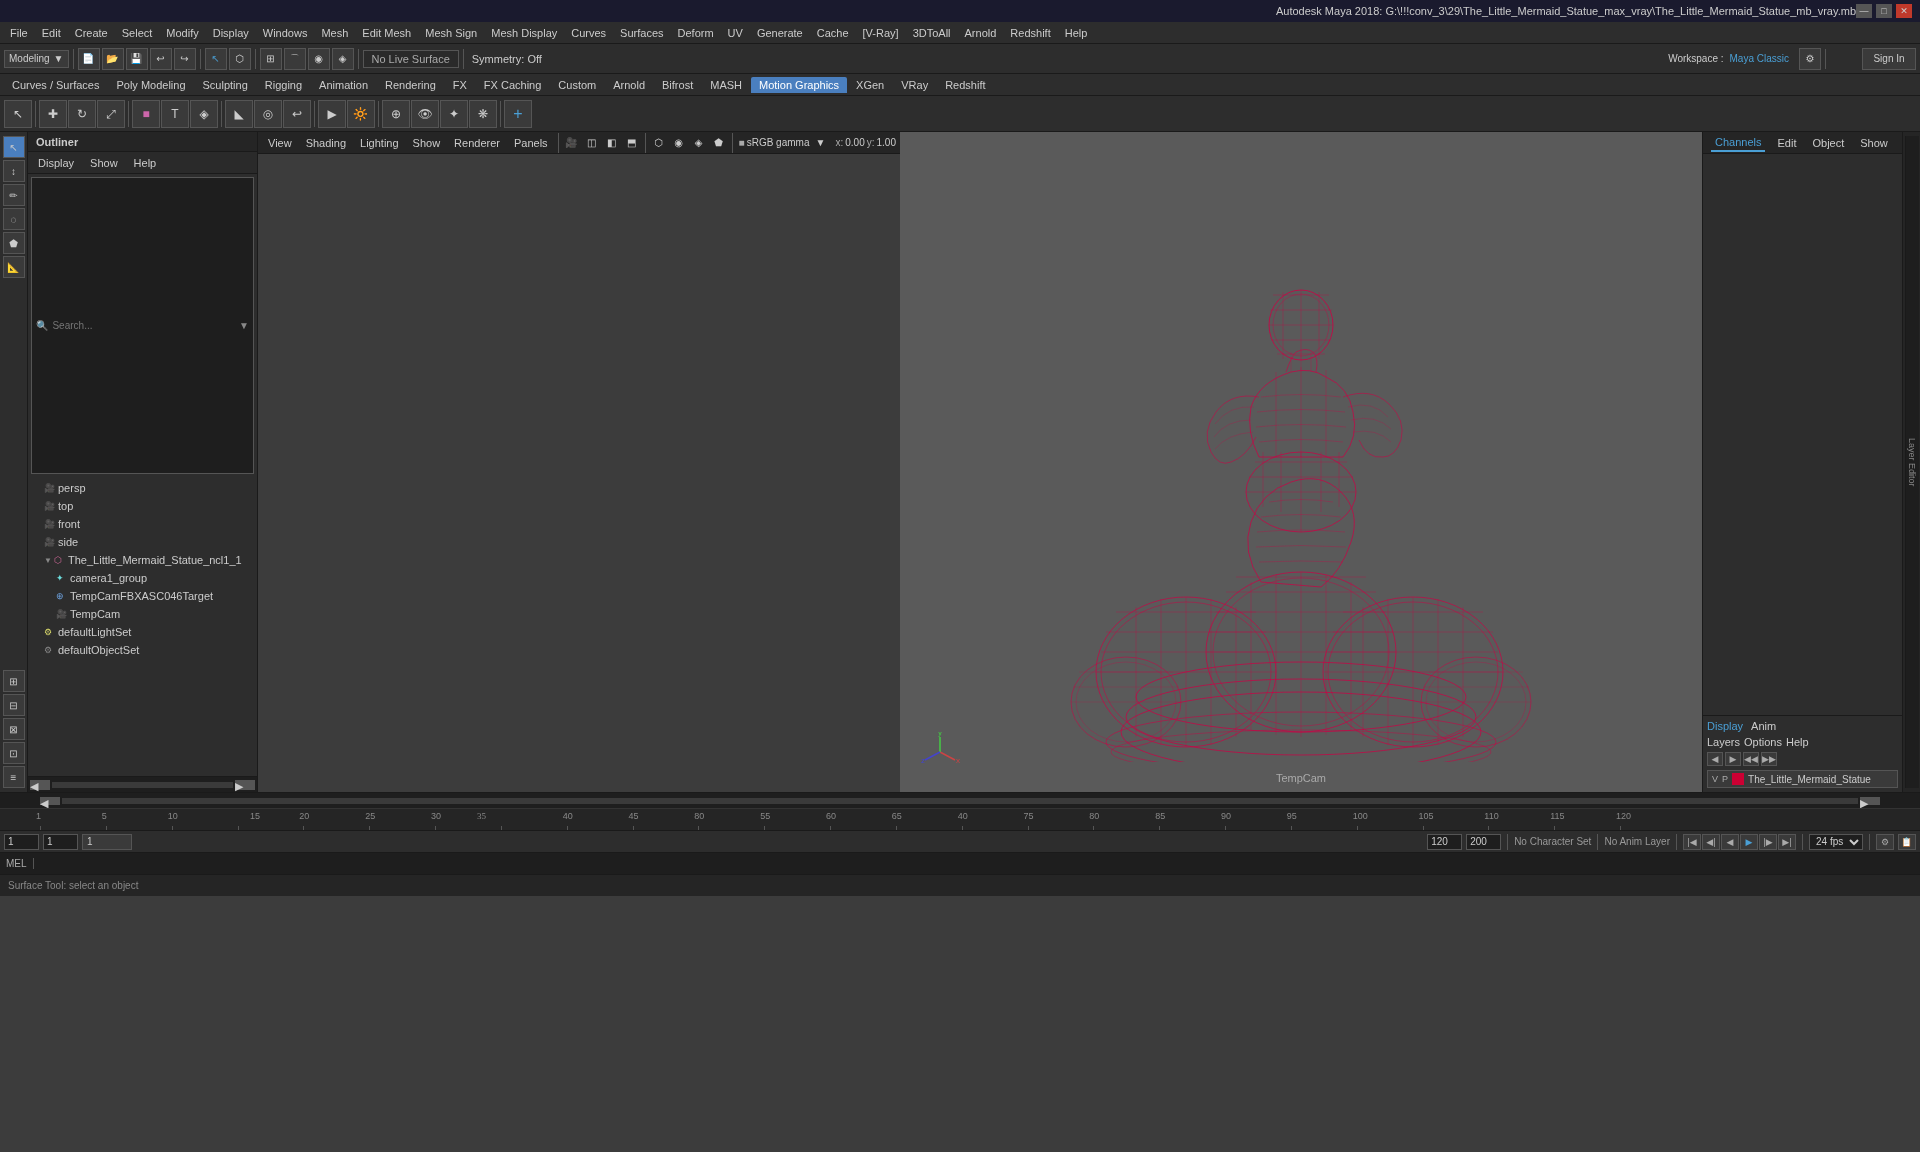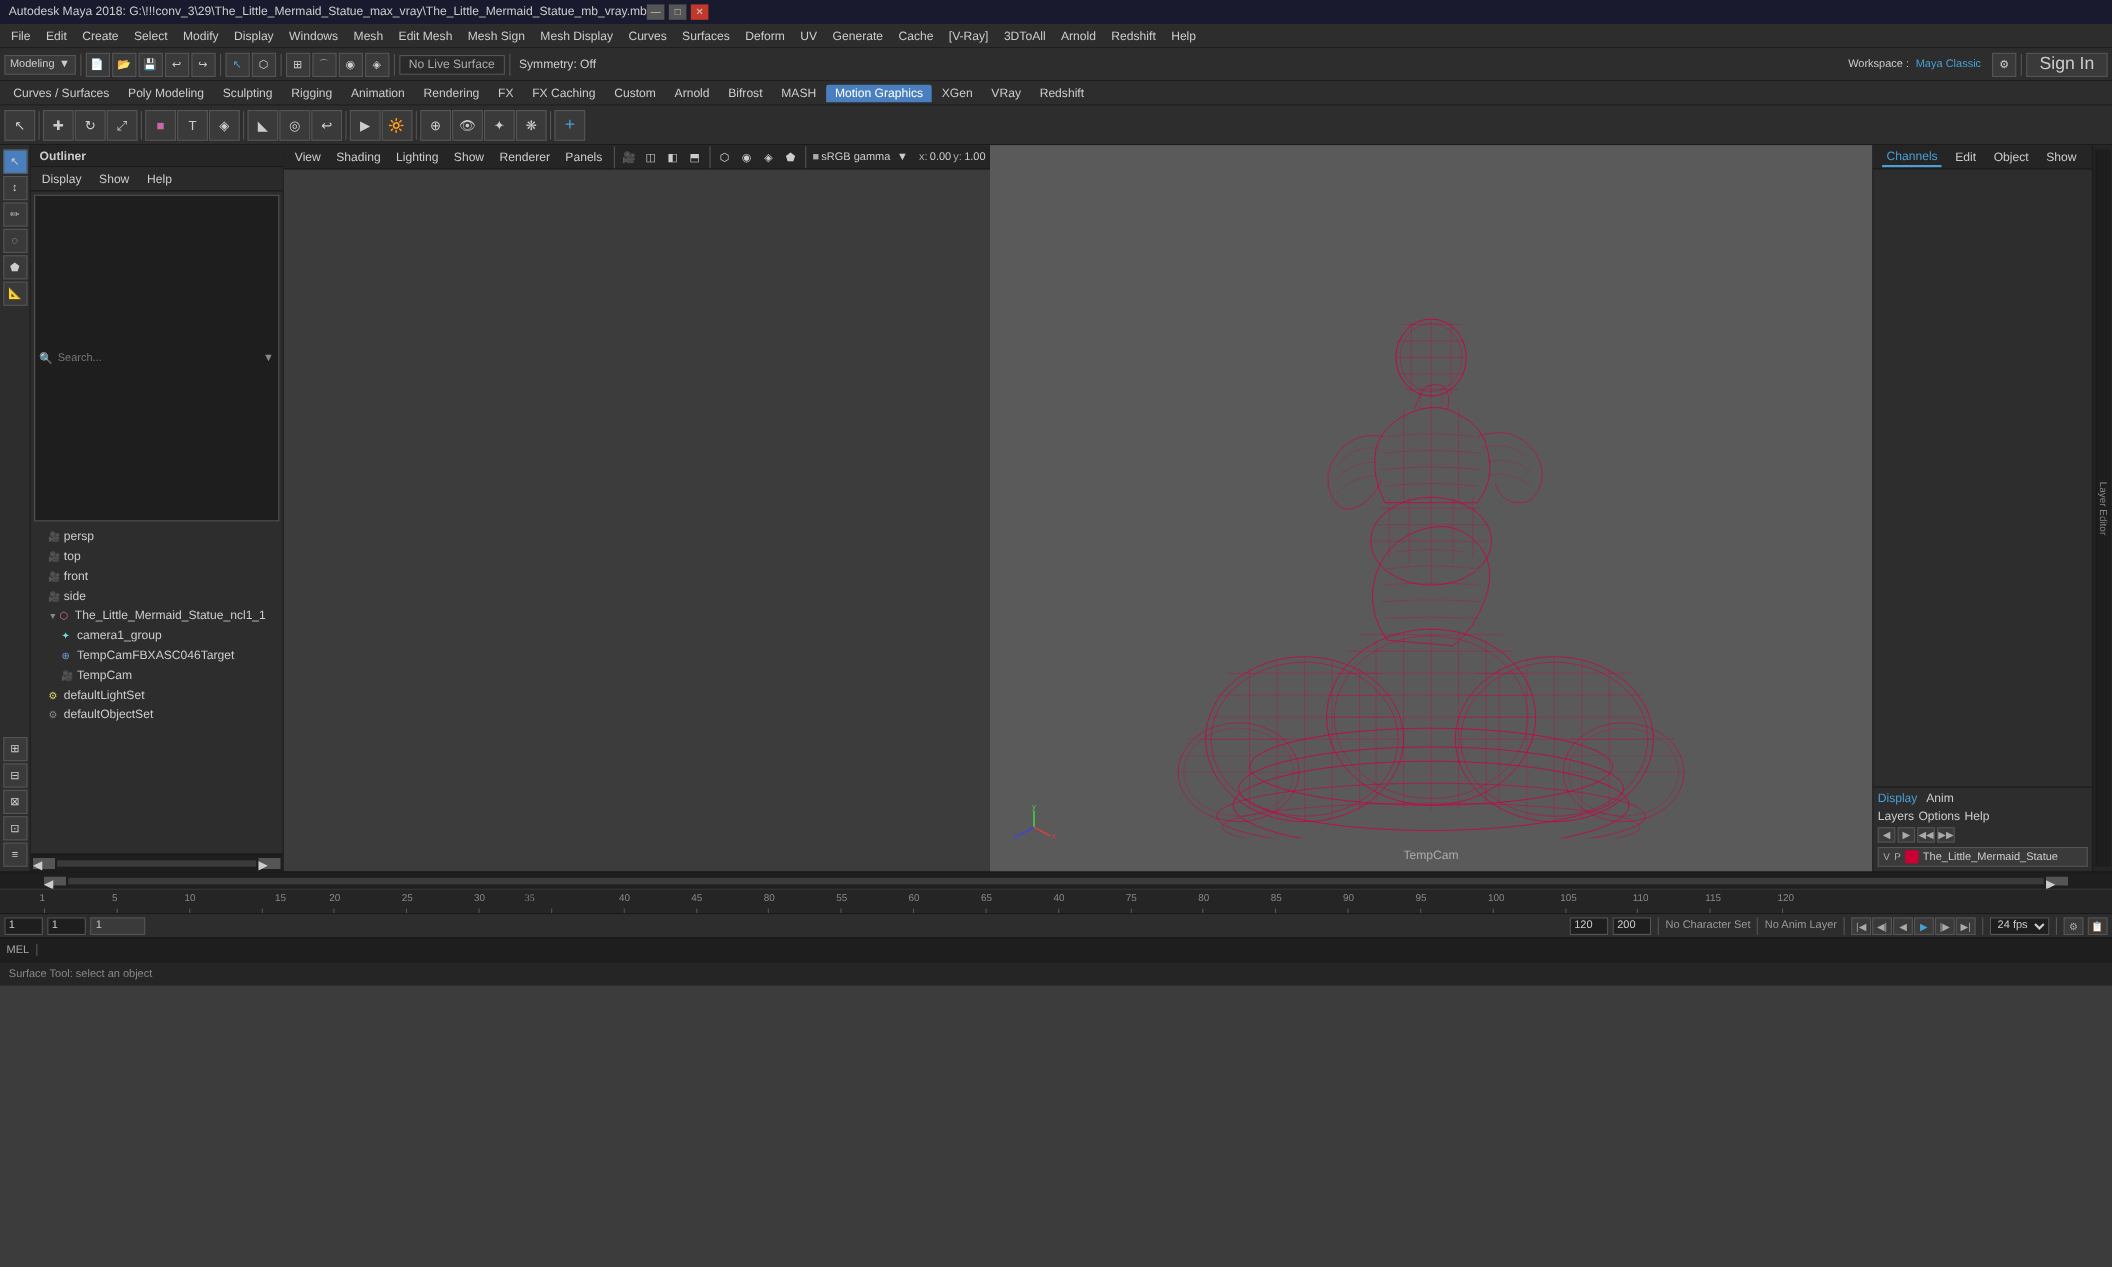--- a/index.html
+++ b/index.html
@@ -13,21 +13,21 @@
       overflow: hidden;
     }
 
     
     #title-bar {
       width: 100%;
       height: 22px;
       background: #1a1a2e;
       display: flex;
       align-items: center;
-      justify-content: flex-start;
+      justify-content: flex-end;
       padding: 0 8px;
     }
     #title-bar .title-text { color: #cccccc; font-size: 11px; }
     #title-bar .window-controls { display: flex; gap: 4px; }
     #title-bar .win-btn { width: 16px; height: 14px; background: #555; border: none; color: #ccc; font-size: 9px; cursor: pointer; display: flex; align-items: center; justify-content: center; }
     #title-bar .win-btn.close { background: #c0392b; }
     #title-bar .win-btn.maximize { background: #555; }
     #title-bar .win-btn.minimize { background: #555; }
 
     
@@ -555,21 +555,21 @@
   <button class="toolbar-btn">◈</button>
   <div class="toolbar-separator"></div>
   <div class="no-live-surface">No Live Surface</div>
   <div class="toolbar-separator"></div>
   <span class="symmetry-text">Symmetry: Off</span>
   <div style="flex:1"></div>
   <span style="font-size:10px; color:#ccc; margin-right:4px;">Workspace :</span>
   <span style="font-size:10px; color:#4a9fd5; margin-right:8px;">Maya Classic</span>
   <button class="toolbar-btn">⚙</button>
   <div class="toolbar-separator"></div>
-  <button class="toolbar-btn" style="width:74px; font-size:16px;">
+  <button class="toolbar-btn" style="width:54px; font-size:10px;margin-left:32px;">
     <span>Sign In</span>
   </button>
 </div>
 
 <div id="tab-bar">
 
 <span class="tab-item">Curves / Surfaces</span>
     <span class="tab-item">Poly Modeling</span>
     <span class="tab-item">Sculpting</span>
     <span class="tab-item">Rigging</span>

